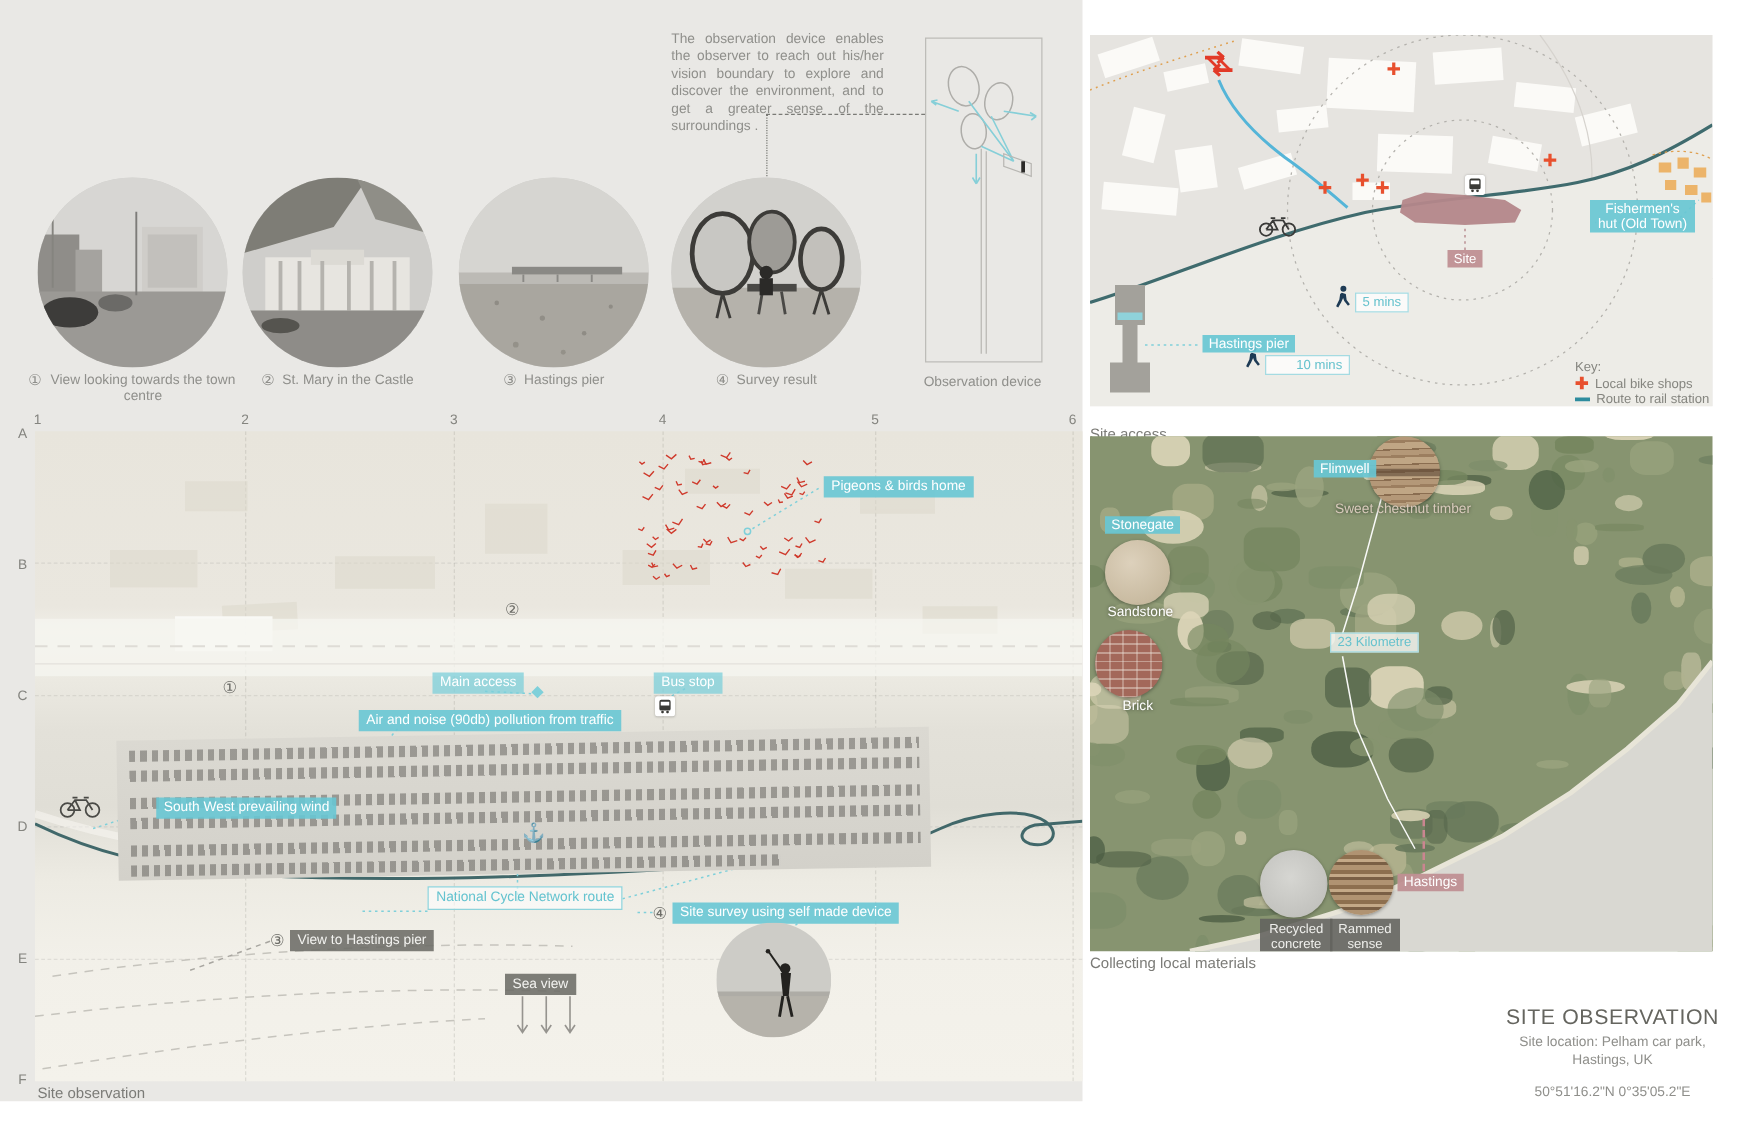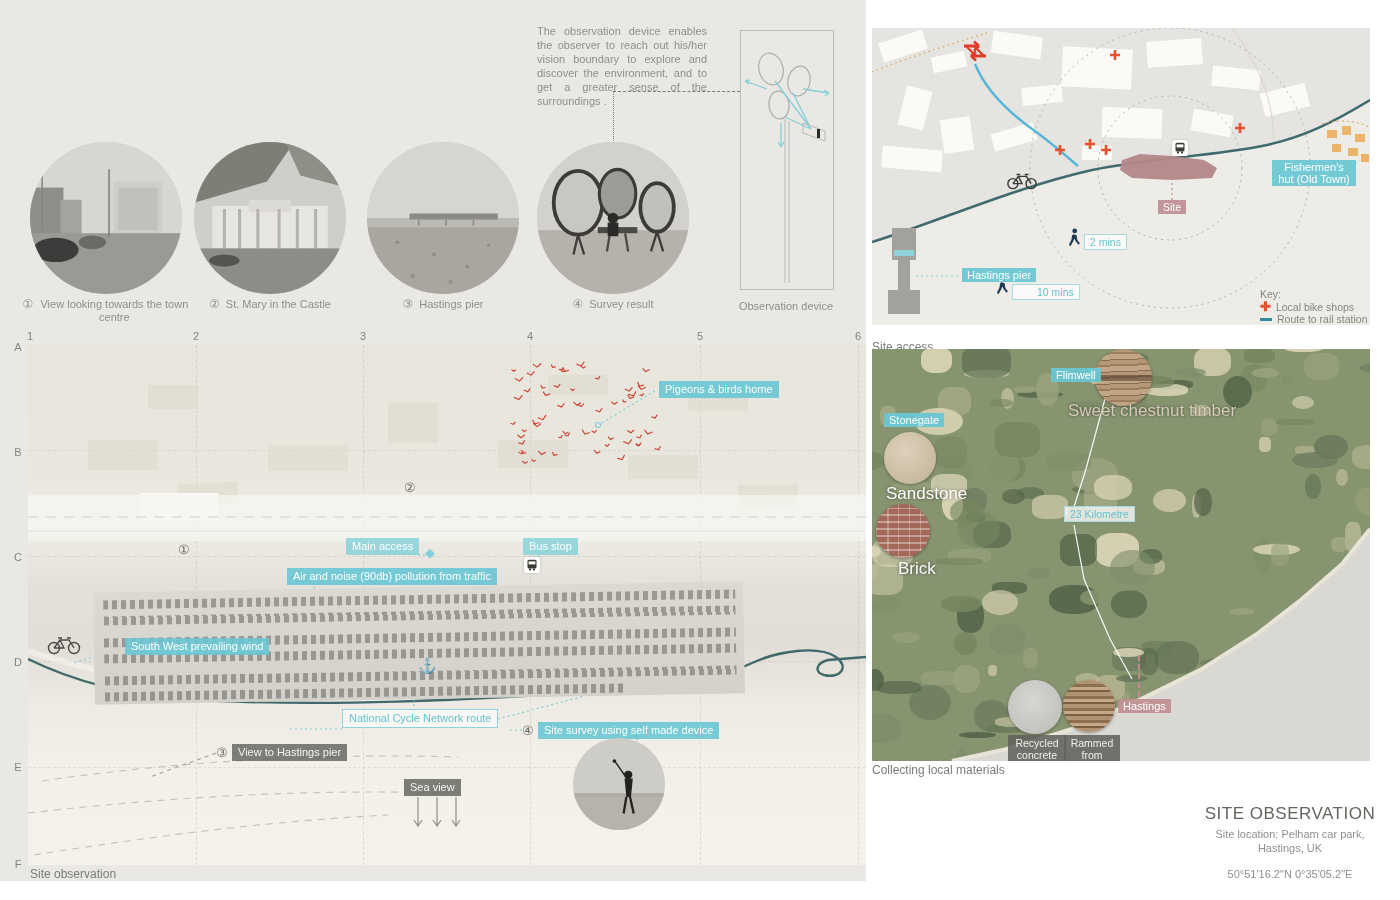--- a/index.html
+++ b/index.html
@@ -61,21 +61,21 @@
   .mat-circle{position:absolute;border-radius:50%;box-shadow:0 1px 3px rgba(0,0,0,.35);}
   .timber{background:repeating-linear-gradient(178deg,#b49878 0 4px,#9c7e5f 4px 6px,#c0a685 6px 11px,#8a6d50 11px 12px),
           linear-gradient(#a98c6c,#a98c6c);}
   .timber:after{content:"";position:absolute;left:0;right:0;top:45%;height:12%;background:rgba(70,50,35,.5);}
   .sandstone{background:radial-gradient(circle at 40% 35%,#ddd1bc,#c9bba1 70%,#bcae94);}
   .brick{background-color:#a3685a;
          background-image:repeating-linear-gradient(0deg,rgba(235,225,215,.45) 0 1.5px,transparent 1.5px 7px),
                           repeating-linear-gradient(90deg,rgba(235,225,215,.35) 0 1.5px,transparent 1.5px 11px);}
   .concrete{background:radial-gradient(circle at 45% 40%,#d6d6d2,#c3c3bf 70%,#b4b4b0);}
   .rammed{background:repeating-linear-gradient(180deg,#b09372 0 4px,#8d6f4f 4px 7px,#c4a988 7px 10px,#7a5f45 10px 12px);}
-  .mat-text{position:absolute;font-size:17px;color:#fff;text-shadow:0 0 3px rgba(0,0,0,.55);white-space:nowrap;}
+  .mat-text{position:absolute;font-size:11px;color:#fff;text-shadow:0 0 3px rgba(0,0,0,.55);white-space:nowrap;}
   .mat-box{position:absolute;font-size:10.5px;line-height:12px;padding:2px 3px;text-align:center;
            background:rgba(98,98,93,.88);color:#efefec;}
   .rose-dash{position:absolute;border-left:2px dashed #ca8590;}
   
   .title-block{position:absolute;left:1180px;top:804px;width:220px;text-align:center;}
   .title-block h1{margin:0;font-size:17px;font-weight:normal;letter-spacing:.5px;color:#65655f;}
   .title-block p{margin:3px 0 0 0;font-size:11px;line-height:14px;color:#8f8f8b;}
   .title-block .coords{margin-top:12px;}
 </style>
 </head>
@@ -501,21 +501,21 @@
       <g fill="#1e3b55">
           <circle cx="6.2" cy="2.6" r="2.2"></circle>
       <path d="M5 5.5 L8 6.5 L8.6 11 L11 14 L9.6 15.2 L6.8 11.6 L6 9.5 L4.6 12.5 L2.4 16.5 L0.8 15.6 L3.2 10.5 L3.8 6.5 Z"></path>
         </g>
     </svg>
 
     
     <span class="minilbl rose" style="left:286px;top:172px;">Site</span>
     <span class="minilbl solid" style="left:400px;top:132px;width:74px;white-space:normal;text-align:center;font-size:11px;">Fishermen's hut (Old Town)</span>
     <span class="minilbl solid" style="left:90px;top:240px;font-size:11px;">Hastings pier</span>
-    <span class="minilbl frame" style="left:212px;top:206px;">2 mins</span>
+    <span class="minilbl frame" style="left:212px;top:206px;">5 mins</span>
     <span class="minilbl frame" style="left:140px;top:256px;padding-left:24px;">10 mins</span>
 
     
     <div class="key">
       <div class="key-title">Key:</div>
       <div class="key-row">
         <span class="key-plus">✚</span>
         <span>Local bike shops</span>
       </div>
       <div class="key-row">
@@ -692,21 +692,21 @@
 
     <span class="minilbl solid" style="left:179px;top:19px;font-size:11px;">Flimwell</span>
     <span class="mat-text" style="left:196px;top:52px;color:#d8cabb;">Sweet chestnut timber</span>
     <span class="minilbl solid" style="left:12px;top:64px;font-size:11px;">Stonegate</span>
     <span class="mat-text" style="left:14px;top:135px;">Sandstone</span>
     <span class="mat-text" style="left:26px;top:210px;">Brick</span>
     <span class="minilbl frame" style="left:192px;top:157px;">23 Kilometre</span>
     <div class="rose-dash" style="left:266px;top:306px;height:42px;"></div>
     <span class="minilbl rose" style="left:246px;top:350px;font-size:11px;">Hastings</span>
     <span class="mat-box" style="left:136px;top:386px;width:52px;">Recycled concrete</span>
-    <span class="mat-box" style="left:192px;top:386px;width:50px;">Rammed from</span>
+    <span class="mat-box" style="left:192px;top:386px;width:50px;">Rammed sense</span>
   </section>
   <div class="panel-caption" style="left:872px;top:763px;">Collecting local materials</div>
 
   <div class="title-block">
     <h1>SITE OBSERVATION</h1>
     <p>Site location: Pelham car park,</p>
     <p style="margin-top:0;">Hastings, UK</p>
     <p class="coords">50°51'16.2"N 0°35'05.2"E</p>
   </div>
 </div>

